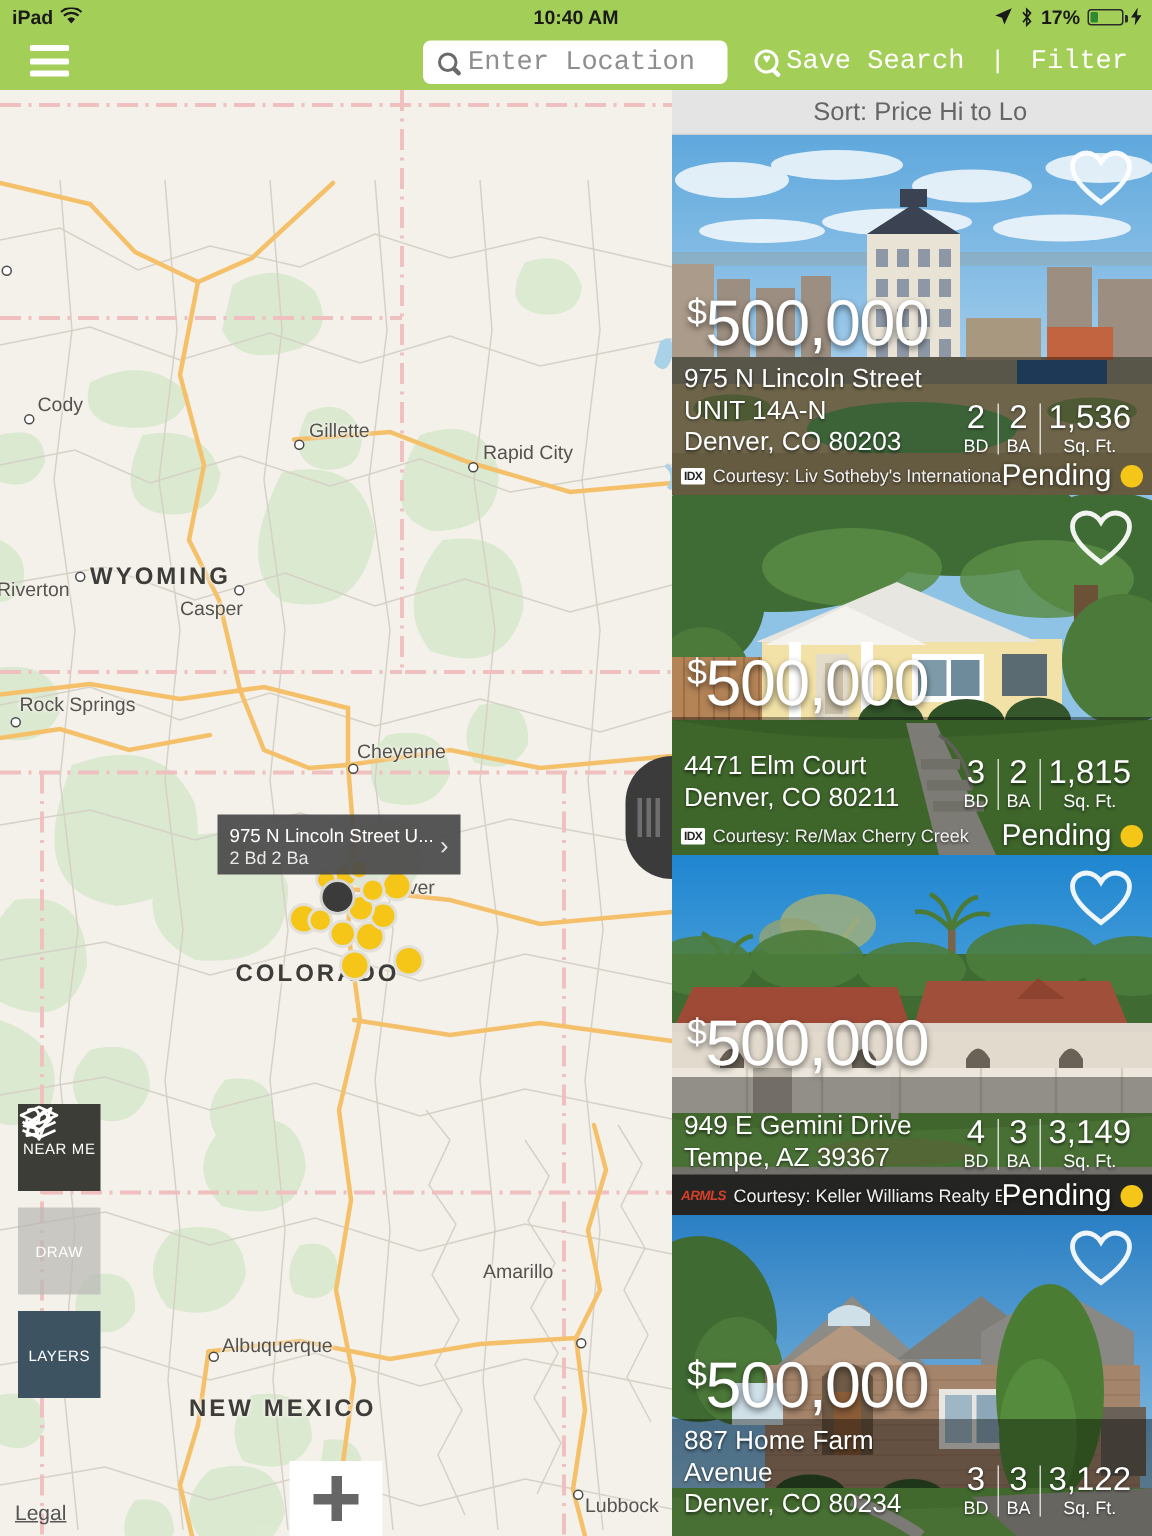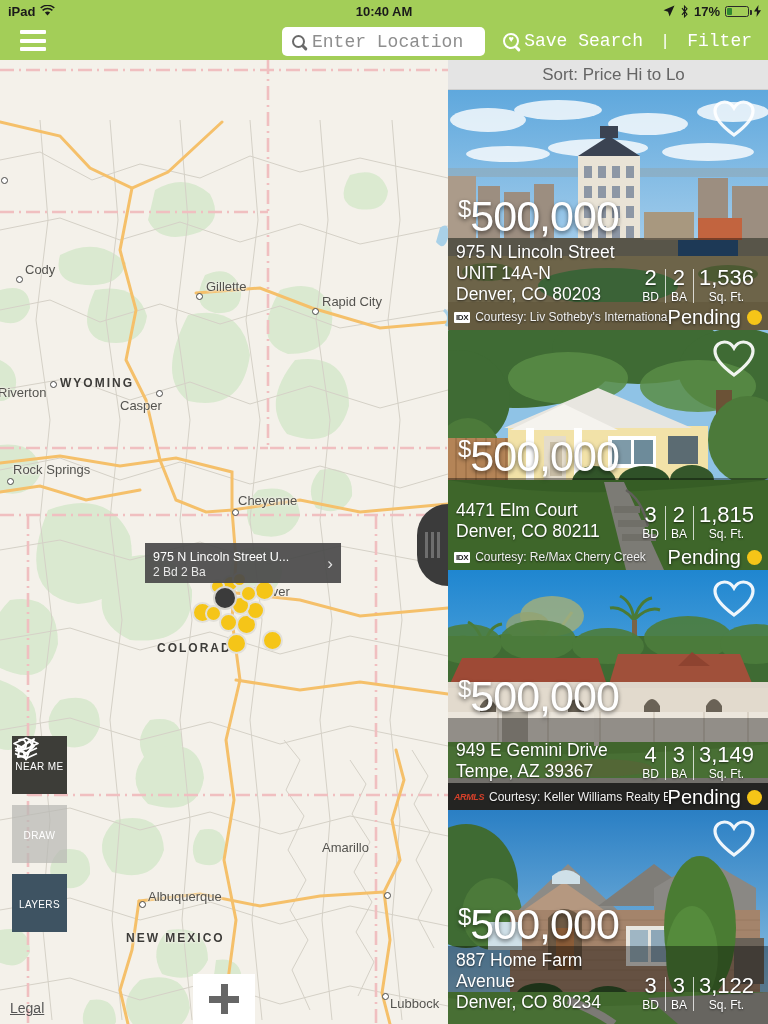--- a/index.html
+++ b/index.html
@@ -73,34 +73,34 @@
   .map {
     position: absolute; top: 60px; left: 0; width: 448px; height: 964px;
     background: #f4f1ea; overflow: hidden;
   }
   .map svg { position: absolute; top: 0; left: 0; }
   .map-label {
     position: absolute; font-size: 13px; color: #54534f; white-space: nowrap;
     text-shadow: 0 0 3px #f4f1ea, 0 0 3px #f4f1ea, 0 0 2px #f4f1ea;
   }
   .map-label.state {
-    font-size: 12px; font-weight: bold; letter-spacing: 2px; color: #3d3c39;
+    font-size: 16px; font-weight: bold; letter-spacing: 2px; color: #3d3c39;
   }
   .city-dot {
     position: absolute; width: 7px; height: 7px; border-radius: 50%;
     background: #fff; border: 1.6px solid #4a4a48;
   }
   .pin {
     position: absolute; border-radius: 50%; background: #f5c518;
     border: 2px solid #e2e0da;
   }
   .pin.sel { background: #3b3b3b; border-color: #d8d6d0; }
 
   .callout {
-    position: absolute; left: 145px; top: 483px; width: 196px; height: 40px;
+    position: absolute; left: 145px; top: 483px; width: 162px; height: 40px;
     background: rgba(74,74,74,0.93); color: #fff;
     padding: 3px 8px 0 8px; display: flex; flex-direction: column; justify-content: center;
     cursor: pointer;
   }
   .callout-title { font-size: 12.5px; line-height: 16px; white-space: nowrap; overflow: hidden; }
   .callout-sub { font-size: 12px; line-height: 15px; color: #e8e8e8; }
   .callout-chev { position: absolute; right: 8px; top: 11px; color: #e4e4e4; font-size: 17px; }
 
   
   .map-tools { position: absolute; left: 12px; top: 676px; }

